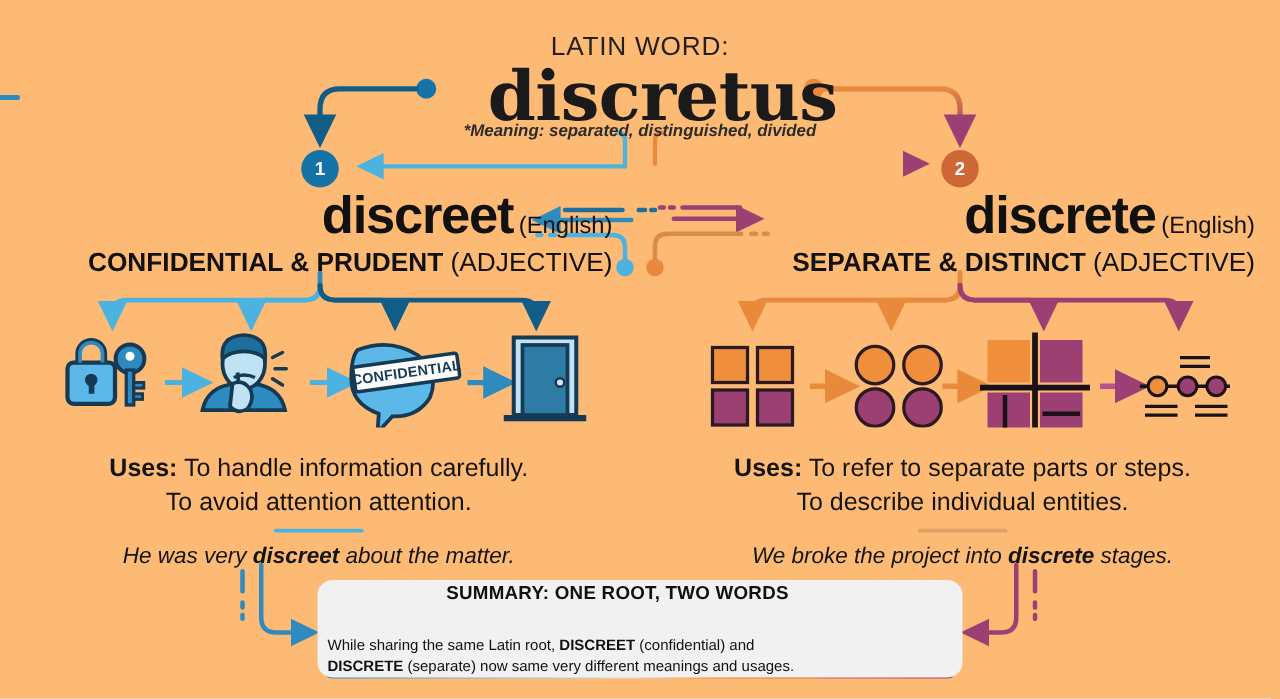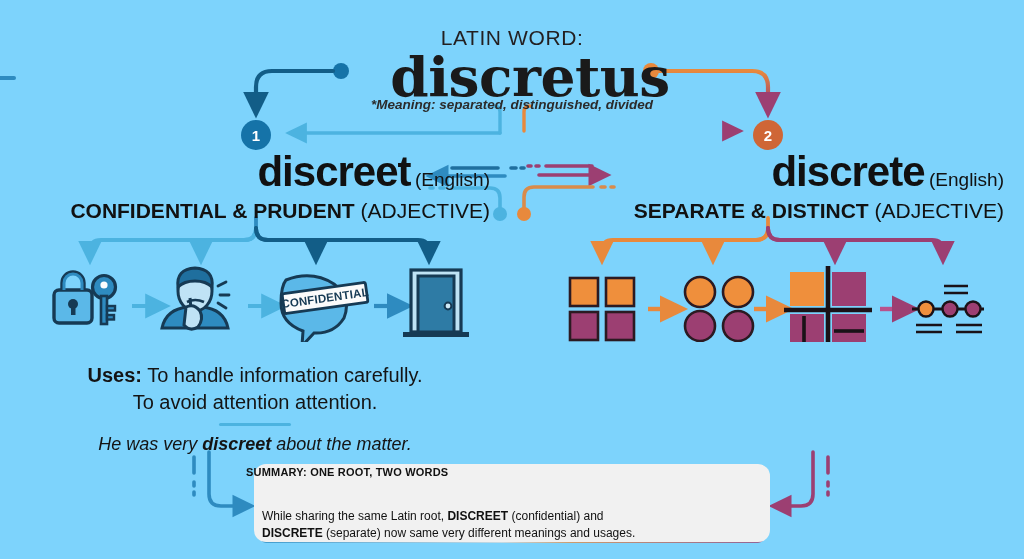--- a/index.html
+++ b/index.html
@@ -2,21 +2,21 @@
 <html><head>
 <meta charset="utf-8">
 <style>
   * { box-sizing: border-box; margin: 0; padding: 0; }
   html, body {
     width: 1024px; height: 559px;
     background: #fdfdfd;
     font-family: "Liberation Sans", sans-serif;
     overflow: hidden;
   }
-  #stage { position: relative; width: 1024px; height: 559px; background: #7dd3fc; }
+  #stage { position: relative; width: 1024px; height: 559px; background: #fdba74; }
   .abs { position: absolute; }
   svg.layer { position: absolute; left: 0; top: 0; width: 1024px; height: 559px; pointer-events: none; }
 
   
   #latin-label {
     left: 0; right: 0; top: 26px; text-align: center;
     font-size: 21px; letter-spacing: 0.6px; color: #231f20;
     font-family: "Liberation Sans", sans-serif;
   }
   #latin-word {
@@ -60,22 +60,22 @@
   .example b { font-weight: 700; font-style: italic; }
   #uses-left  { left: 35px; top: 362px; }
   #uses-right { left: 550px; top: 362px; }
 
   
   #summary-box {
     left: 254px; top: 464px; width: 516px; height: 78px;
     background: #f1f1f1; border-radius: 12px;
   }
   #summary-title {
-    left: 246px; top: 466px; width: 516px; 
-    font-size: 11px; font-weight: 700; color: #111; letter-spacing: 0.2px;
+    left: 236px; top: 466px; width: 516px; text-align: center;
+    font-size: 15px; font-weight: 700; color: #111; letter-spacing: 0.2px;
   }
   #summary-body {
     left: 262px; top: 508px; width: 500px; text-align: left;
     font-size: 12px; color: #111; line-height: 1.45;
   }
   #summary-body b { font-weight: 700; }
 </style>
 </head>
 <body>
 
@@ -289,20 +289,30 @@
     <div class="l">
       <b>Uses:</b><span> To handle information carefully.</span>
     </div>
     <div class="l">To avoid attention attention.</div>
     <div class="rule" style="background:#4cb3e0"></div>
     <div class="example">
       <span>He was very <b>discreet</b> about the matter.</span>
     </div>
   </div>
 
+  <div class="abs uses" id="uses-right">
+    <div class="l">
+      <b>Uses:</b><span> To refer to separate parts or steps.</span>
+    </div>
+    <div class="l">To describe individual entities.</div>
+    <div class="rule" style="background:#e0a264"></div>
+    <div class="example">
+      <span>We broke the project into <b>discrete</b> stages.</span>
+    </div>
+  </div>
 
   <div class="abs" id="summary-box"></div>
   <div class="abs" id="summary-title">SUMMARY: ONE ROOT, TWO WORDS</div>
   <div class="abs" id="summary-body">
     <span><span>While sharing the same Latin root, </span><b>DISCREET</b><span> (confidential) and</span></span>
     <br>
     <span><b>DISCRETE</b><span> (separate) now same very different meanings and usages.</span></span>
   </div>
 
 </div>

